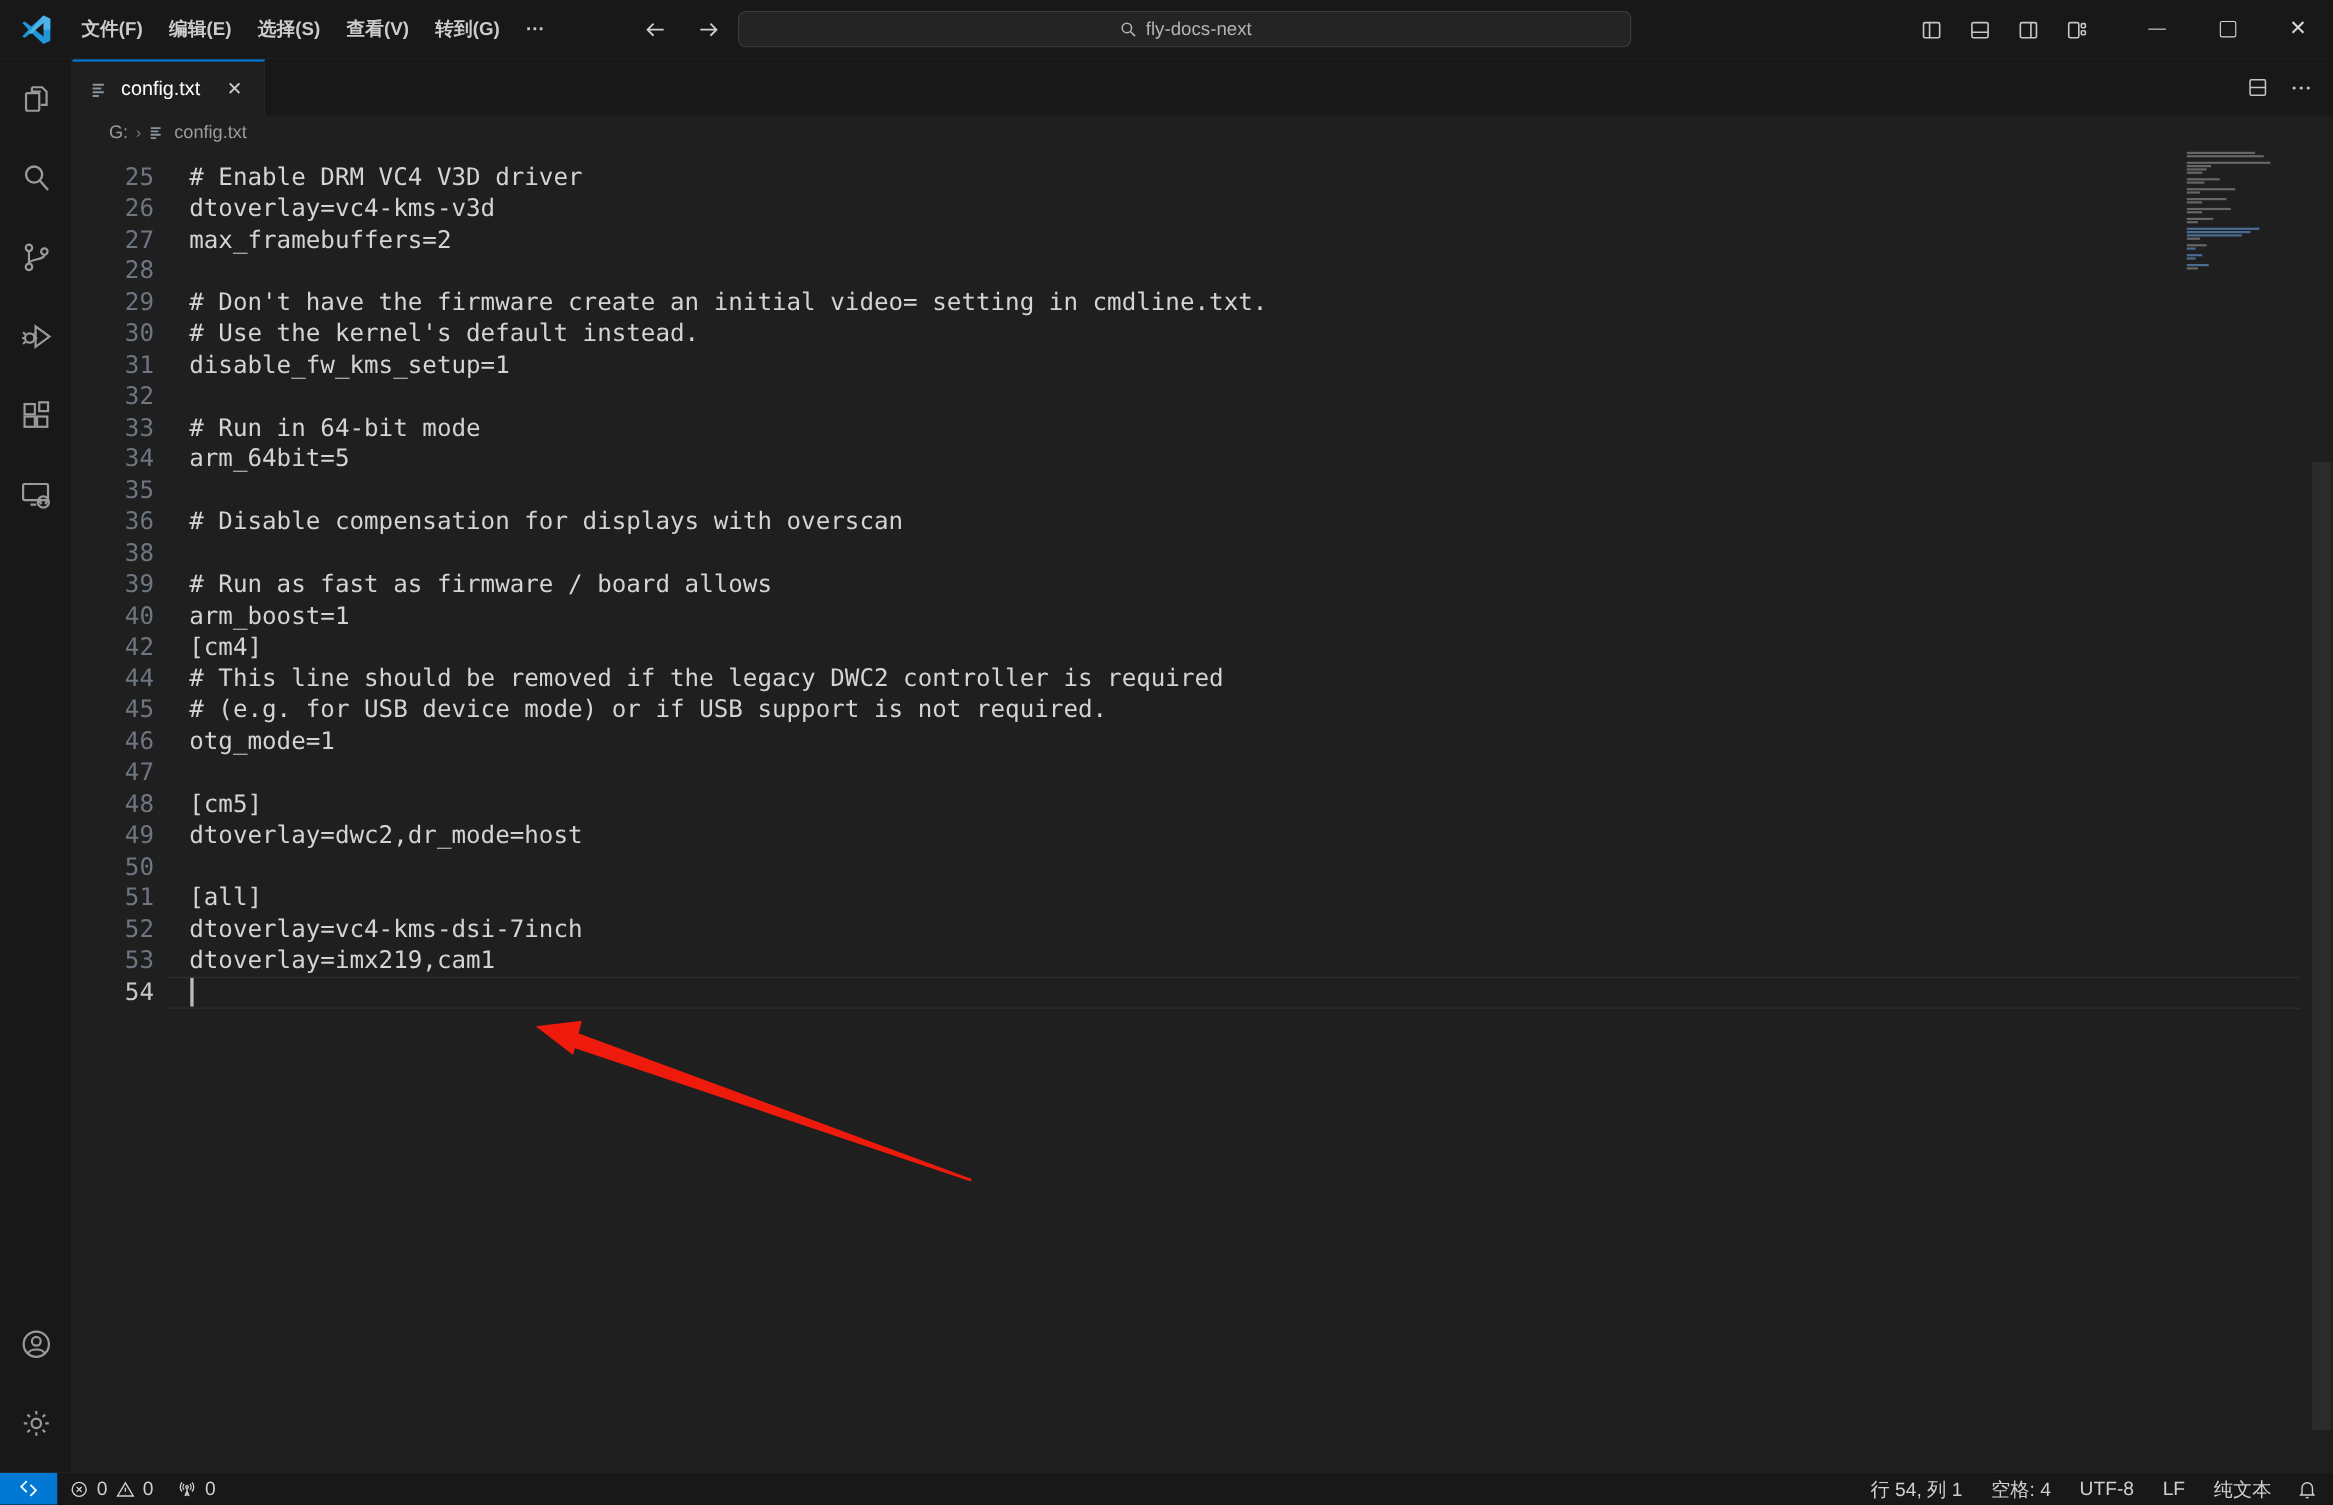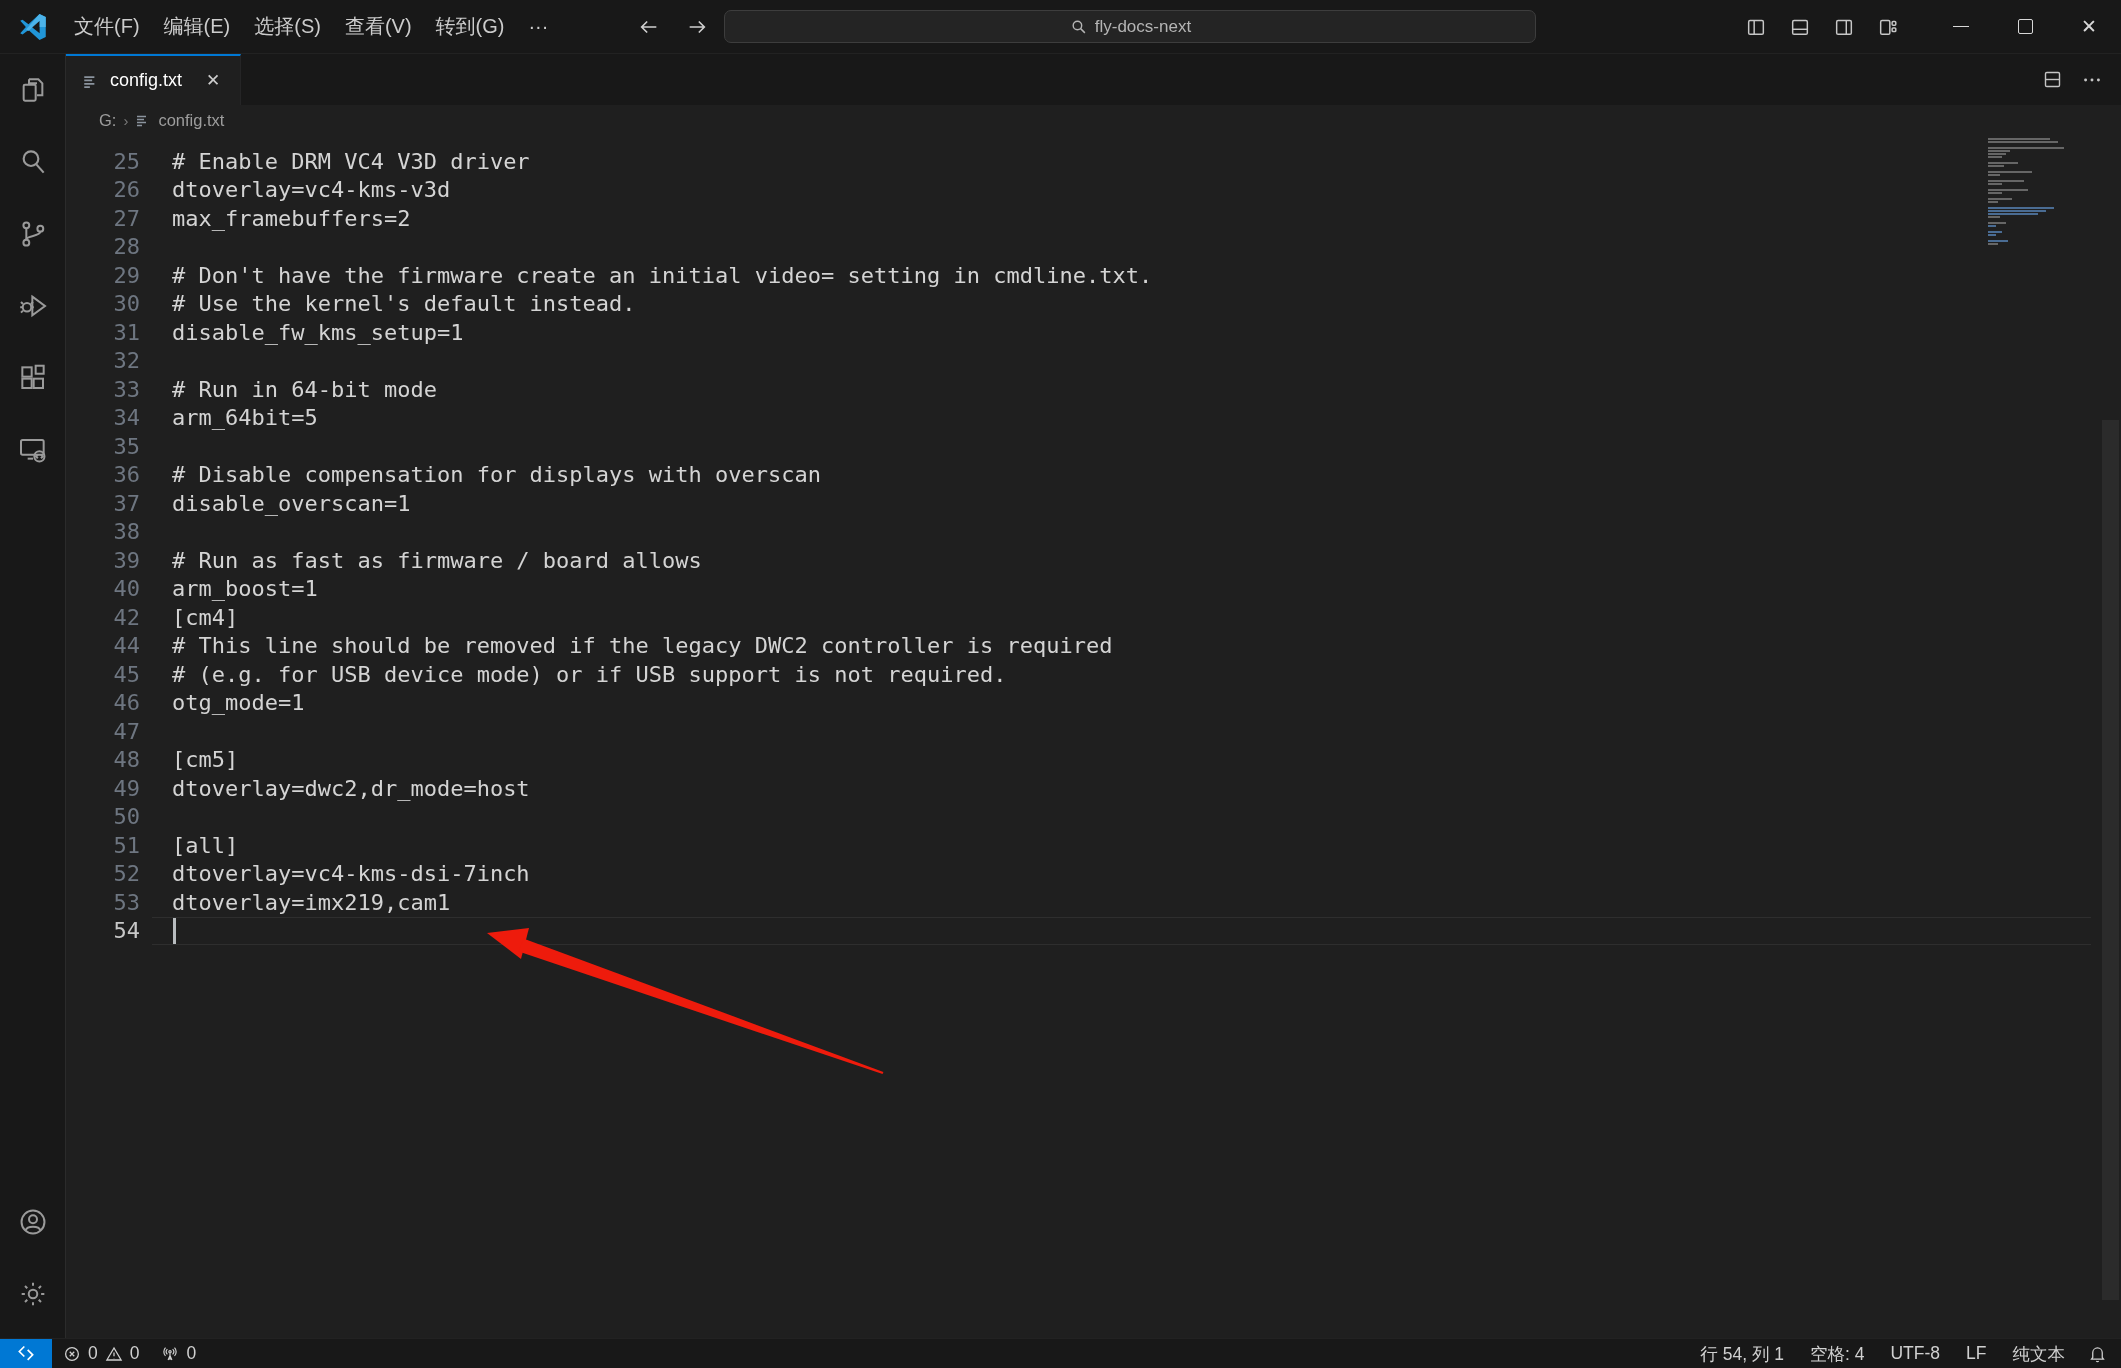--- a/index.html
+++ b/index.html
@@ -12,21 +12,21 @@
   *{margin:0;padding:0;box-sizing:border-box;}
   html,body{background:#000;}
   body{font-family:"Liberation Sans",sans-serif;}
   .window{position:relative;width:2121px;height:1368px;background:var(--bg-editor);overflow:hidden;}
 
   
   .titlebar{position:absolute;left:0;top:0;width:2121px;height:54px;background:var(--bg-dark);
     display:flex;align-items:center;border-bottom:1px solid #222;}
   .logo{width:30px;height:30px;margin:0 14px 0 18px;flex:0 0 auto;}
   .menubar{display:flex;align-items:center;height:100%;}
-  .menu-item{padding:0 12px;height:100%;display:flex;align-items:center;color:#cccccc;font-size:20px;cursor:default;}
+  .menu-item{padding:0 12px;height:100%;display:flex;align-items:center;color:#cccccc;font-size:17px;cursor:default;font-weight:bold;}
   .nav-arrows{display:flex;align-items:center;gap:26px;margin-left:78px;color:#cfcfcf;}
   .nav-arrows svg{display:block;}
   .command-center{margin-left:16px;width:812px;height:33px;background:#242424;border:1px solid #3d3d3d;
     border-radius:7px;display:flex;align-items:center;justify-content:center;color:#b4b4b4;font-size:17px;gap:8px;}
   .layout-icons{margin-left:auto;display:flex;align-items:center;gap:14px;padding-right:26px;color:#c7c7c7;}
   .layout-icons .lic{width:30px;height:30px;display:flex;align-items:center;justify-content:center;border-radius:5px;}
   .win-controls{display:flex;height:100%;}
   .win-btn{width:64px;height:100%;display:flex;align-items:center;justify-content:center;color:#d8d8d8;}
   .max-box{width:15px;height:15px;border:1.5px solid #d8d8d8;border-radius:2px;}
   .min-dash{width:16px;height:0;border-top:1.5px solid #d8d8d8;}
@@ -255,21 +255,20 @@
         <div class="code-row"><span class="ln">27</span><span class="ct">max_framebuffers=2</span></div>
         <div class="code-row"><span class="ln">28</span><span class="ct"></span></div>
         <div class="code-row"><span class="ln">29</span><span class="ct"># Don't have the firmware create an initial video= setting in cmdline.txt.</span></div>
         <div class="code-row"><span class="ln">30</span><span class="ct"># Use the kernel's default instead.</span></div>
         <div class="code-row"><span class="ln">31</span><span class="ct">disable_fw_kms_setup=1</span></div>
         <div class="code-row"><span class="ln">32</span><span class="ct"></span></div>
         <div class="code-row"><span class="ln">33</span><span class="ct"># Run in 64-bit mode</span></div>
         <div class="code-row"><span class="ln">34</span><span class="ct">arm_64bit=5</span></div>
         <div class="code-row"><span class="ln">35</span><span class="ct"></span></div>
         <div class="code-row"><span class="ln">36</span><span class="ct"># Disable compensation for displays with overscan</span></div>
-        <div class="code-row"><span class="ln">37</span><span class="ct">disable_overscan=1</span></div>
         <div class="code-row"><span class="ln">38</span><span class="ct"></span></div>
         <div class="code-row"><span class="ln">39</span><span class="ct"># Run as fast as firmware / board allows</span></div>
         <div class="code-row"><span class="ln">40</span><span class="ct">arm_boost=1</span></div>
         <div class="code-row"><span class="ln">42</span><span class="ct">[cm4]</span></div>
         <div class="code-row"><span class="ln">44</span><span class="ct"># This line should be removed if the legacy DWC2 controller is required</span></div>
         <div class="code-row"><span class="ln">45</span><span class="ct"># (e.g. for USB device mode) or if USB support is not required.</span></div>
         <div class="code-row"><span class="ln">46</span><span class="ct">otg_mode=1</span></div>
         <div class="code-row"><span class="ln">47</span><span class="ct"></span></div>
         <div class="code-row"><span class="ln">48</span><span class="ct">[cm5]</span></div>
         <div class="code-row"><span class="ln">49</span><span class="ct">dtoverlay=dwc2,dr_mode=host</span></div>

